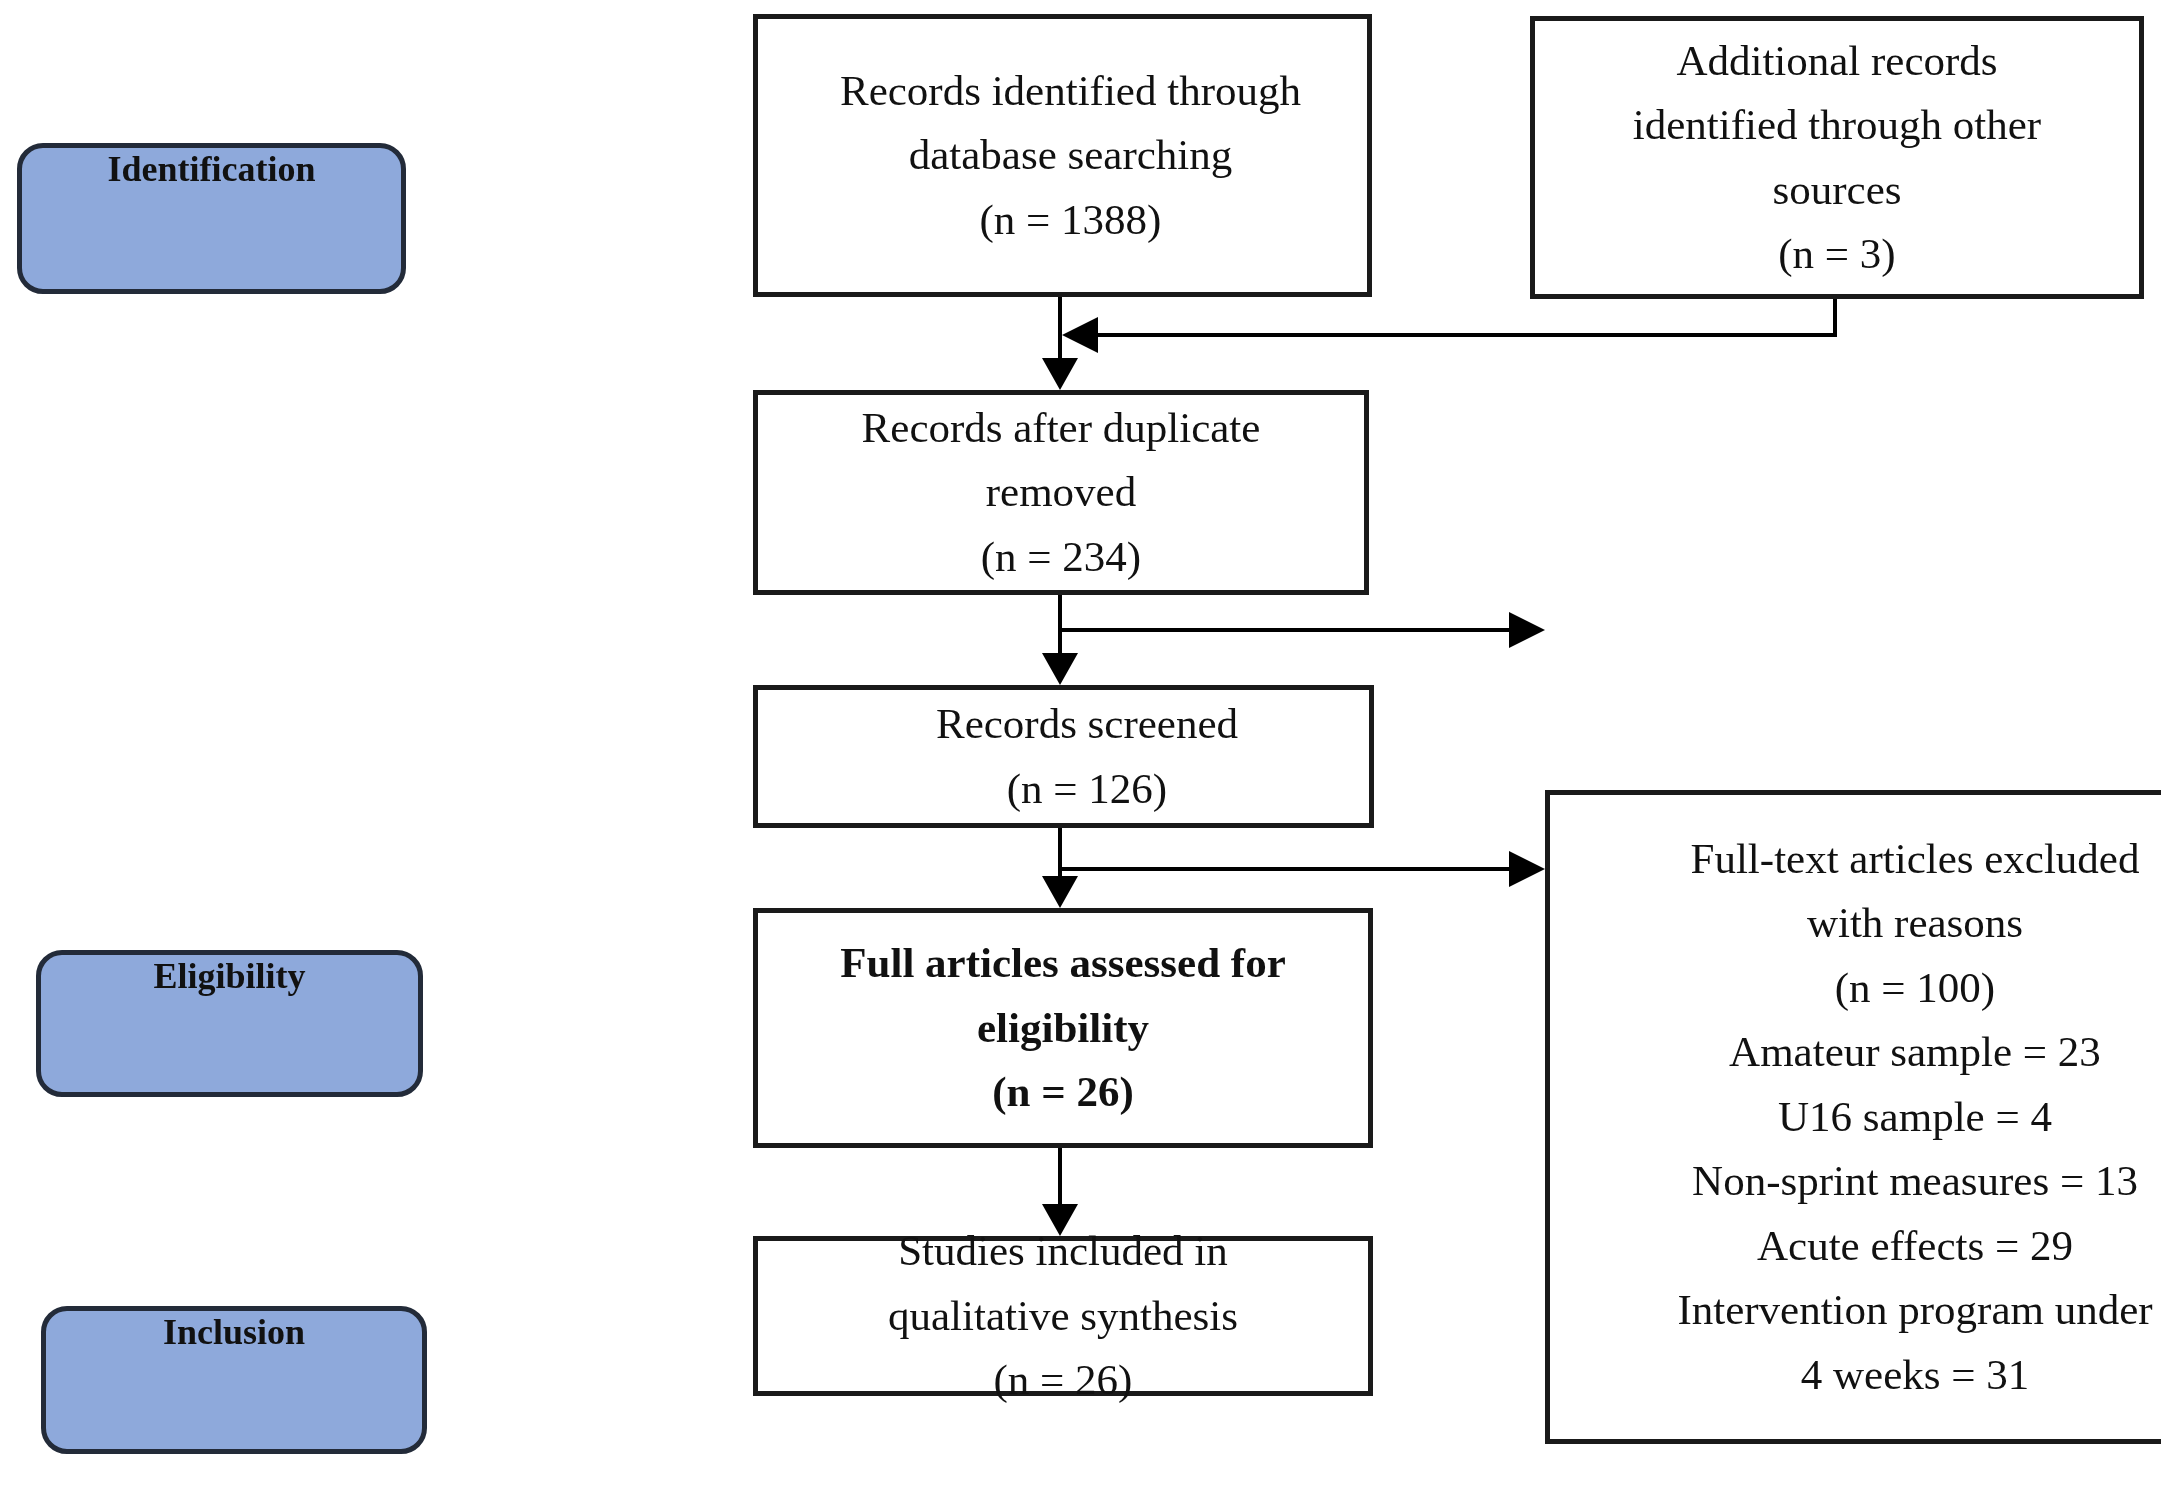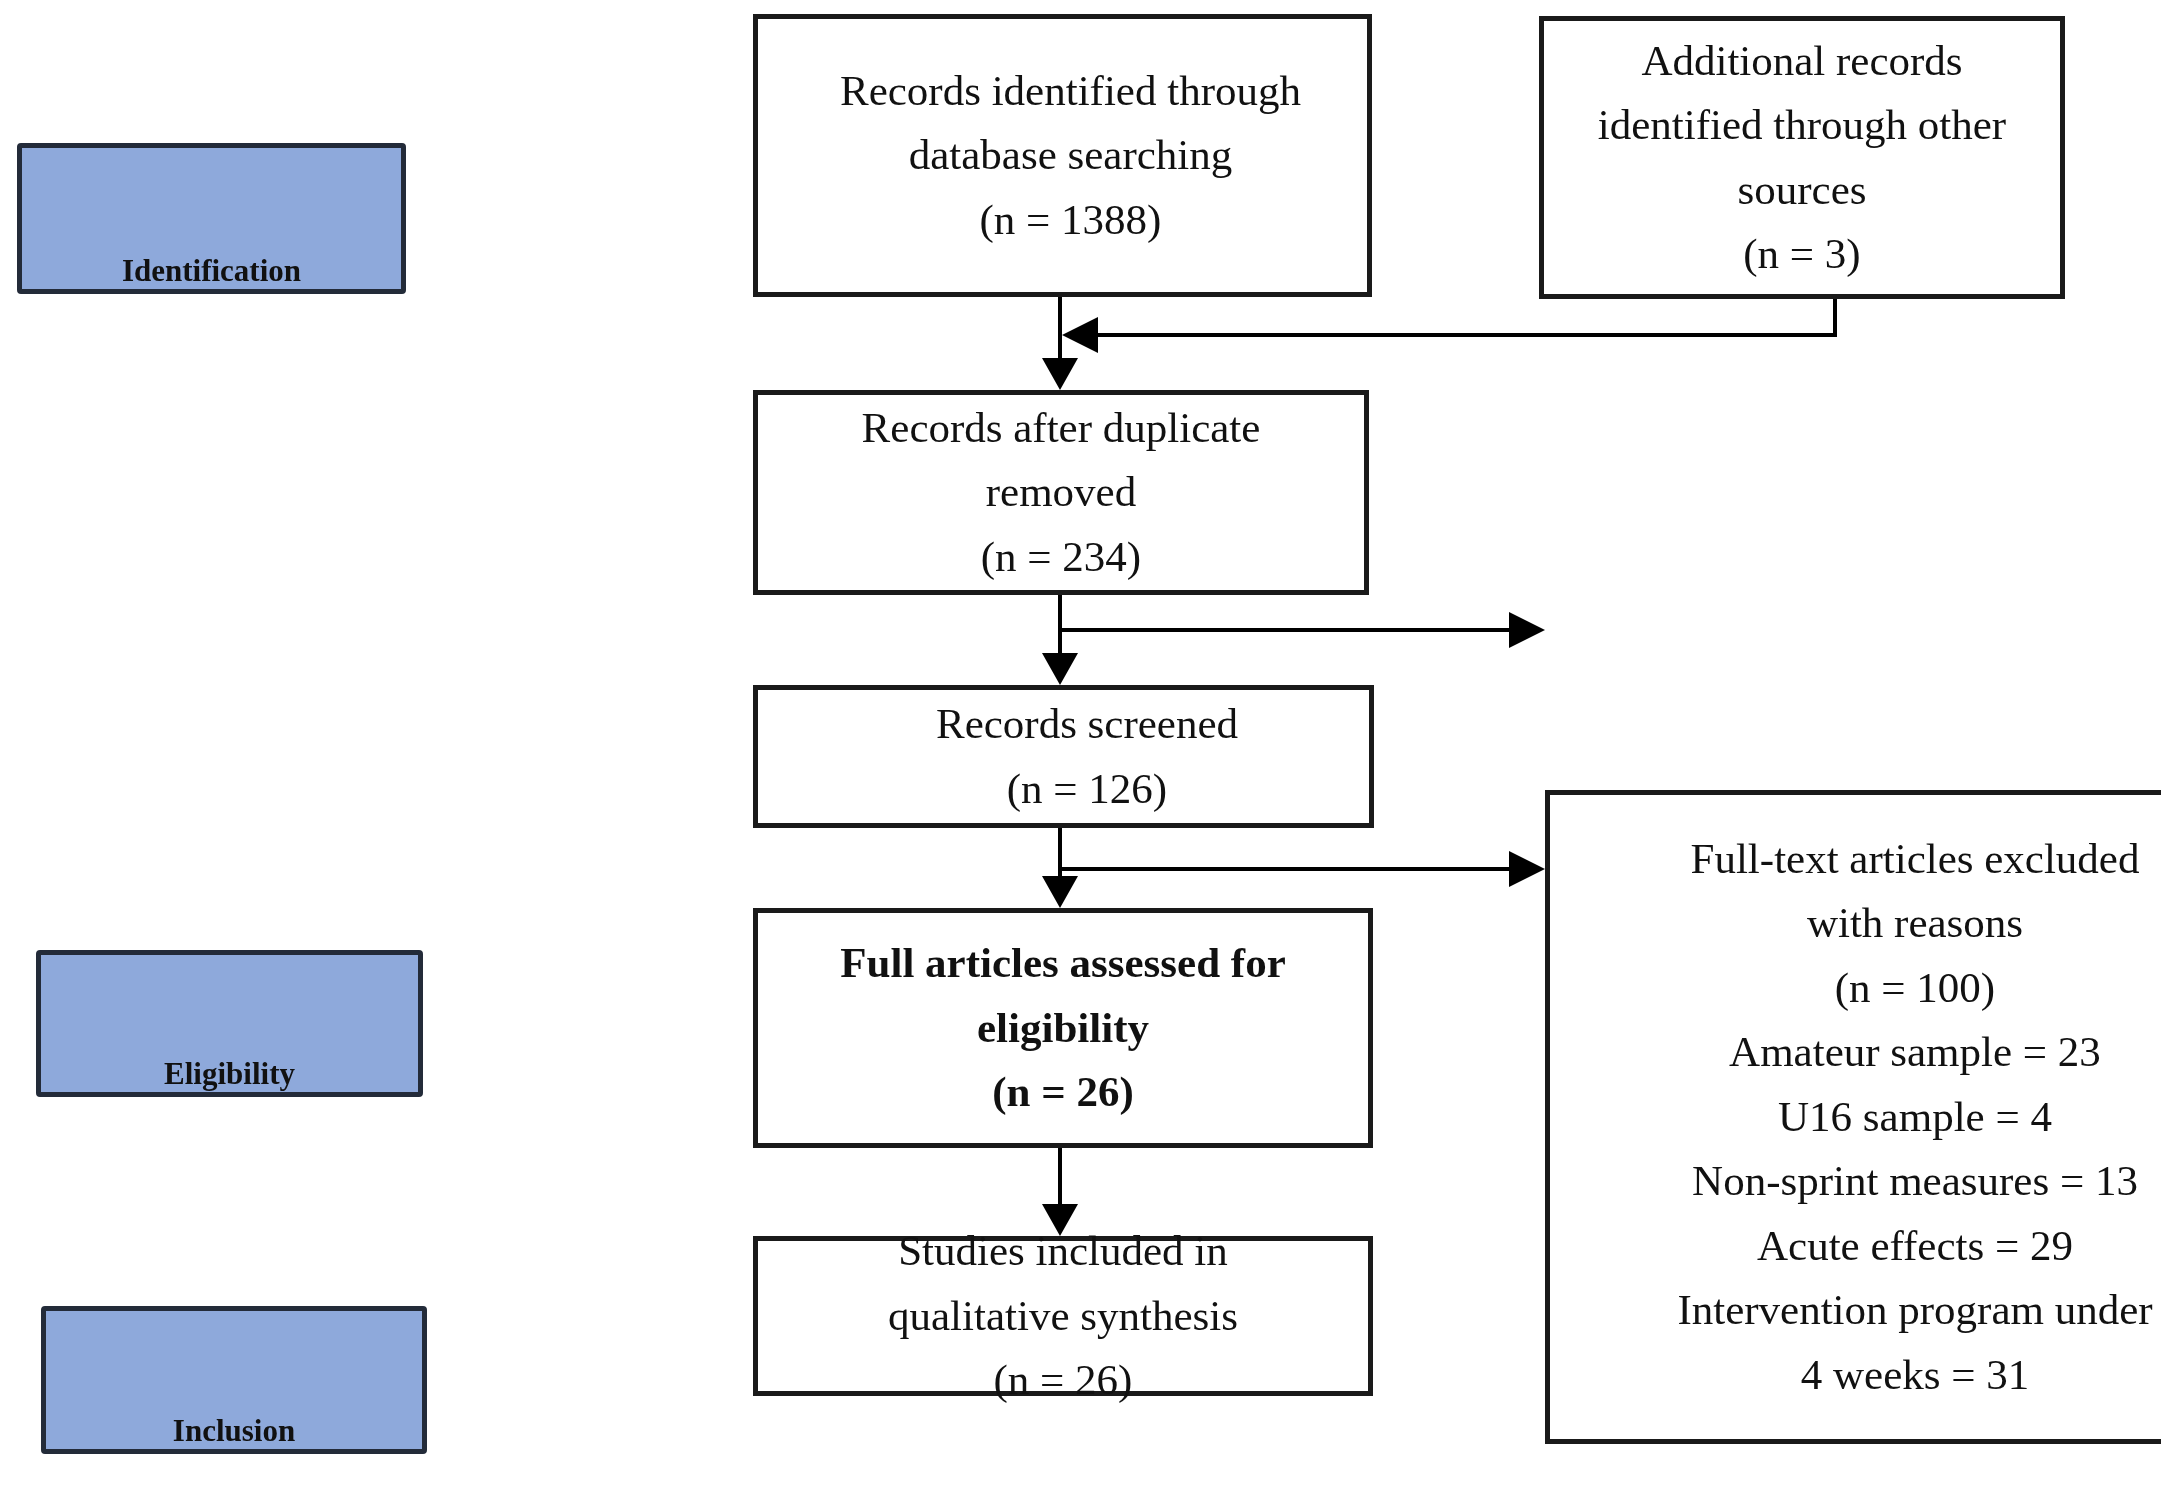--- a/index.html
+++ b/index.html
@@ -15,23 +15,23 @@
     width:2161px;height:1490px;
     background:#ffffff;
     font-family:"Liberation Serif","DejaVu Serif",serif;
     color:var(--text);
     overflow:hidden;
   }
   .stage{
     position:absolute;
     background:var(--stage-fill);
     border:5px solid var(--stage-border);
-    border-radius:4px;
-    display:flex;align-items:flex-end;justify-content:center;
-    font-weight:bold;font-size:31px;
+    border-radius:26px;
+    display:flex;align-items:flex-start;justify-content:center;
+    font-weight:bold;font-size:36px;
     box-sizing:border-box;
   }
   .fbox{
     position:absolute;
     background:#ffffff;
     border:5px solid var(--box-border);
     display:flex;align-items:center;justify-content:center;
     box-sizing:border-box;
     text-align:center;
   }
@@ -90,21 +90,21 @@
 eligibility
 (n = 26)</div>
   </div>
 
   <div class="fbox" style="left:753px;top:1236px;width:620px;height:160px;">
     <div class="btext">Studies included in
 qualitative synthesis
 (n = 26)</div>
   </div>
 
-  <div class="fbox" style="left:1530px;top:16px;width:526px;height:283px;margin-left:9px;">
+  <div class="fbox" style="left:1530px;top:16px;width:614px;height:283px;">
     <div class="btext">Additional records
 identified through other
 sources
 (n = 3)</div>
   </div>
 
 
   <div class="fbox" style="left:1545px;top:790px;width:740px;height:654px;font-family:Liberation Serif, serif;">
     <div class="btext">Full-text articles excluded
 with reasons

